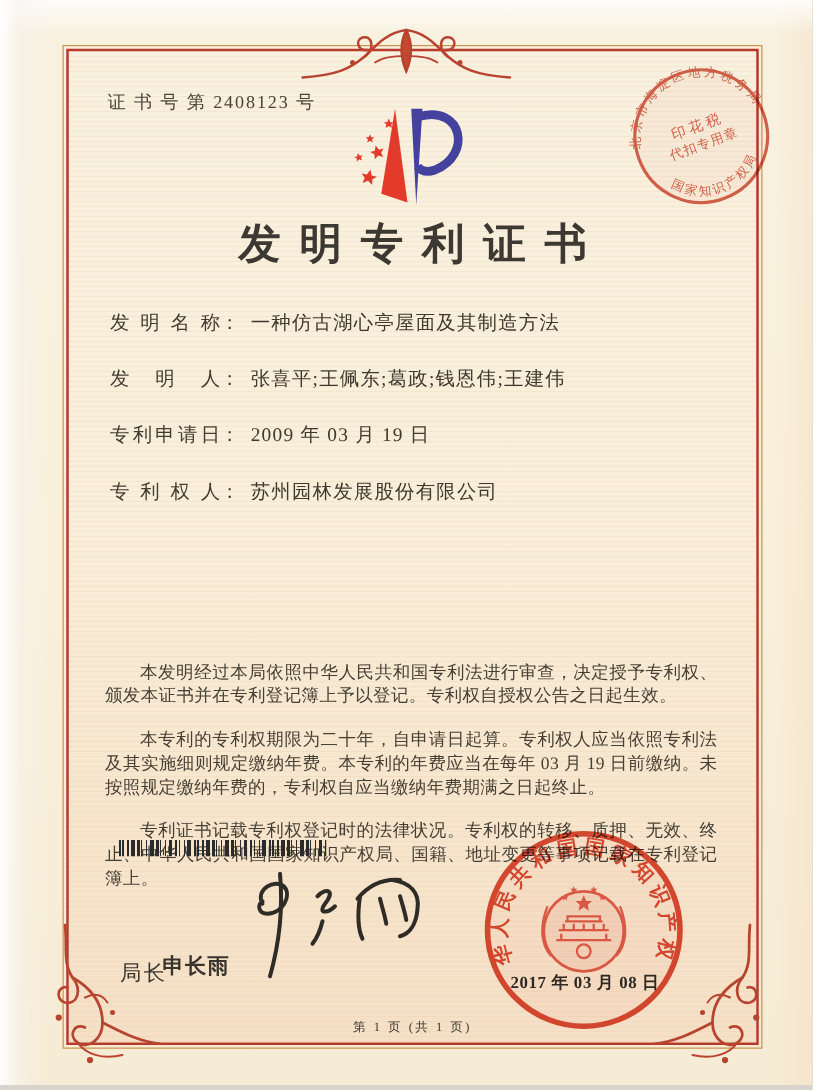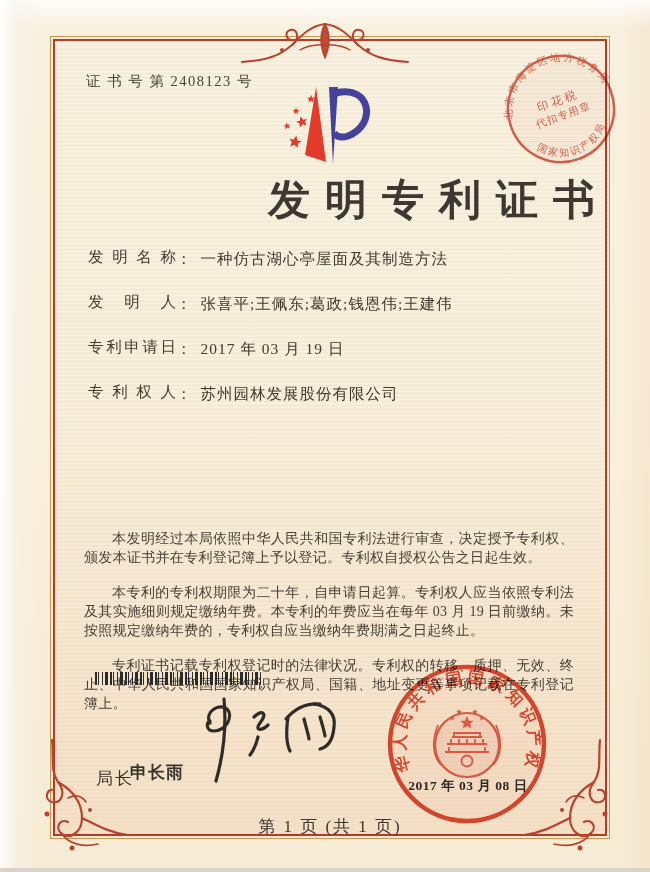--- a/index.html
+++ b/index.html
@@ -19,43 +19,43 @@
     background:
       linear-gradient(180deg, rgba(240,190,150,0) 45%, rgba(238,180,140,.14) 80%, rgba(238,180,140,.2) 100%),
       repeating-linear-gradient(180deg, rgba(226,162,120,.13) 0 1px, rgba(255,255,255,0) 1px 4px);
   }
   .orn{position:absolute;}
   .orn-top{left:238px;top:14px;width:174px;height:54px;}
   .orn-bl{left:38px;top:738px;width:92px;height:118px;}
   .orn-br{left:522px;top:738px;width:92px;height:118px;transform:scaleX(-1);}
   .cert-no{position:absolute;left:86px;top:72px;font-size:14.5px;color:#4a4237;letter-spacing:1.5px;}
   .logo{position:absolute;left:270px;top:82px;width:112px;height:86px;}
-  .title{position:absolute;left:50px;right:40px;top:172px;text-align:right;
-    font-size:42px;font-weight:bold;color:#3d3831;letter-spacing:15px;padding-left:15px;}
+  .title{position:absolute;left:50px;right:40px;top:172px;text-align:center;
+    font-size:34px;font-weight:bold;color:#3d3831;letter-spacing:15px;padding-left:15px;}
   .fields{position:absolute;left:88px;top:250px;right:68px;color:#423c31;}
   .field-row{height:16px;line-height:17px;margin-bottom:29px;white-space:nowrap;font-size:15.5px;}
-  .f-label{display:inline-block;width:88px;text-align:justify;text-align-last:justify;vertical-align:top;font-family:Liberation Mono, monospace;}
+  .f-label{display:inline-block;width:88px;text-align:justify;text-align-last:justify;vertical-align:top;}
   .f-colon{margin-right:9px;}
   .f-value{letter-spacing:1px;color:#3e382d;}
   .body-text{position:absolute;left:84px;right:76px;top:513px;font-size:14px;line-height:19px;
     color:#453f34;text-align:justify;letter-spacing:.3px;}
   .body-text p{margin:16px 0 4px 0;text-indent:2em;}
   .barcode{position:absolute;left:95px;top:672px;width:166px;height:13px;
     background:repeating-linear-gradient(90deg,#2b2b2b 0 2px,transparent 2px 3px,#2b2b2b 3px 4px,transparent 4px 7px,#2b2b2b 7px 8px,transparent 8px 10px,#2b2b2b 10px 13px,transparent 13px 15px);}
   .sig-title{position:absolute;left:96px;top:767px;font-family:"Liberation Sans","DejaVu Sans",sans-serif;
     font-size:17px;font-weight:400;color:#39342d;letter-spacing:2px;}
   .sig-name{position:absolute;left:96px;top:761px;font-family:"Liberation Sans","DejaVu Sans",sans-serif;
     font-size:17px;font-weight:600;color:#39342d;letter-spacing:1px;margin-left:34px;}
   .signature{position:absolute;left:194px;top:693px;width:152px;height:96px;}
   .seal{position:absolute;left:386px;top:663px;width:162px;height:162px;mix-blend-mode:multiply;opacity:.95;}
   .seal-date{position:absolute;left:394px;top:777px;width:148px;text-align:center;z-index:5;
     font-size:13.5px;font-weight:700;color:#2e2922;letter-spacing:.5px;}
   .stamp{position:absolute;left:498px;top:46px;width:126px;height:126px;mix-blend-mode:multiply;opacity:.88;}
   .footer{position:absolute;left:50px;right:40px;top:815px;text-align:center;
-    font-size:17px;color:#3c362c;letter-spacing:2px;}
+    font-size:10px;color:#3c362c;letter-spacing:2px;}
 </style>
 </head>
 <body>
 
 <div class="page">
 
   <div class="frame">
     <div class="frame-inner"></div>
     <div class="texture"></div>
   </div>
@@ -120,21 +120,21 @@
   <div class="title">发明专利证书</div>
 
   <div class="fields">
     <div class="field-row">
       <span class="f-label">发明名称</span><span class="f-colon">：</span><span class="f-value">一种仿古湖心亭屋面及其制造方法</span>
     </div>
     <div class="field-row">
       <span class="f-label">发明人</span><span class="f-colon">：</span><span class="f-value">张喜平;王佩东;葛政;钱恩伟;王建伟</span>
     </div>
     <div class="field-row">
-      <span class="f-label">专利申请日</span><span class="f-colon">：</span><span class="f-value">2017 年 03 月 19 日</span>
+      <span class="f-label">专利申请日</span><span class="f-colon">：</span><span class="f-value">2009 年 03 月 19 日</span>
     </div>
     <div class="field-row">
       <span class="f-label">专利权人</span><span class="f-colon">：</span><span class="f-value">苏州园林发展股份有限公司</span>
     </div>
   </div>
 
   <div class="body-text">
     <p>本发明经过本局依照中华人民共和国专利法进行审查，决定授予专利权、颁发本证书并在专利登记簿上予以登记。专利权自授权公告之日起生效。</p>
     <p>本专利的专利权期限为二十年，自申请日起算。专利权人应当依照专利法及其实施细则规定缴纳年费。本专利的年费应当在每年 03 月 19 日前缴纳。未按照规定缴纳年费的，专利权自应当缴纳年费期满之日起终止。</p>
     <p>专利证书记载专利权登记时的法律状况。专利权的转移、质押、无效、终止、中华人民共和国国家知识产权局、国籍、地址变更等事项记载在专利登记簿上。</p>

